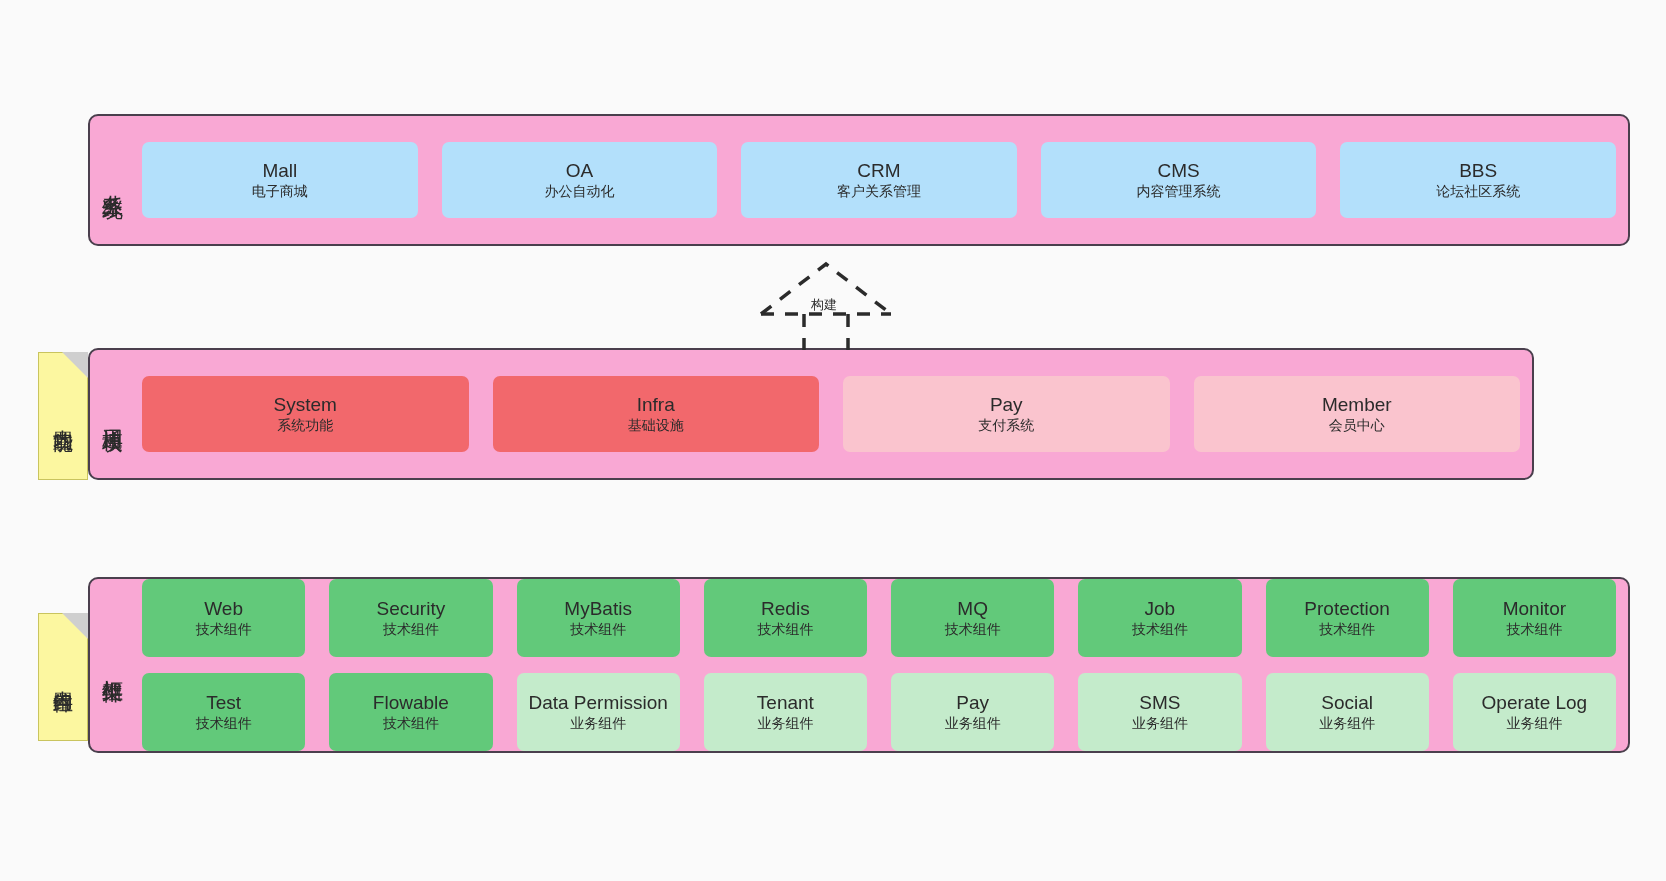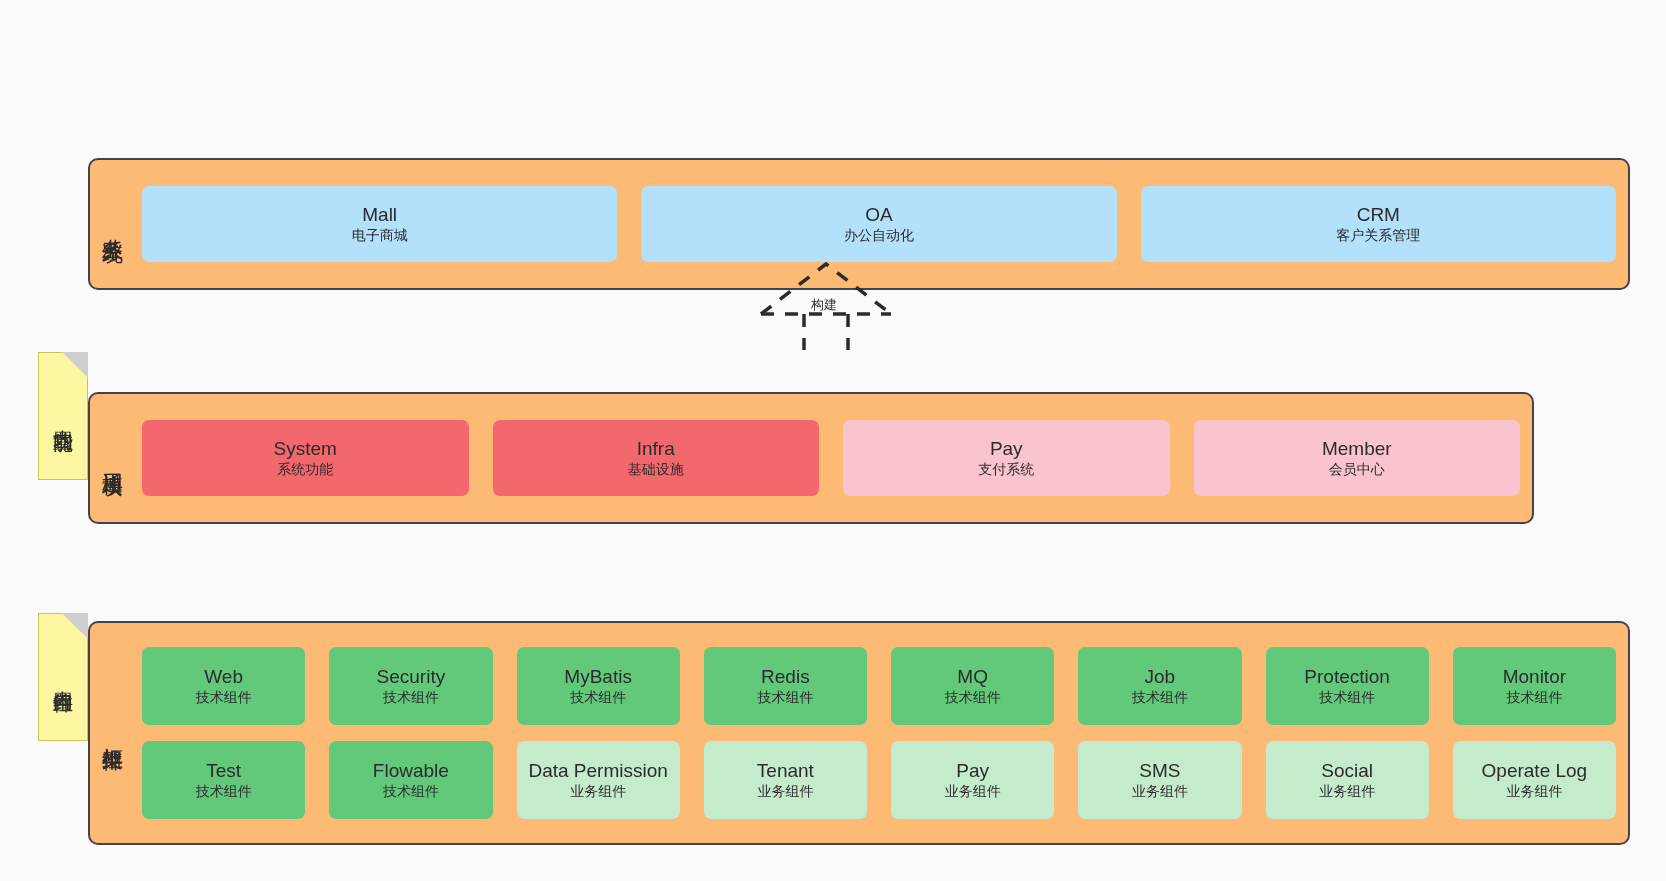--- a/index.html
+++ b/index.html
@@ -19,27 +19,26 @@
 
   .canvas {
     position: absolute;
     inset: 0;
   }
 
   
   .layer {
     position: absolute;
     box-sizing: border-box;
-    background: #fdba74;
+    background: #f9a8d4;
     border: 2px solid #4a3f4d;
     border-radius: 10px;
     display: flex;
     align-items: stretch;
     z-index: 2;
-    margin-top: 44px;
   }
 
   .layer-title {
     flex: 0 0 auto;
     width: 44px;
     display: flex;
     align-items: center;
     justify-content: center;
     font-size: 21px;
     line-height: 1.18;
@@ -158,20 +157,28 @@
           <span class="cn">电子商城</span>
         </div>
         <div class="card blue">
           <span class="en">OA</span>
           <span class="cn">办公自动化</span>
         </div>
         <div class="card blue">
           <span class="en">CRM</span>
           <span class="cn">客户关系管理</span>
         </div>
+        <div class="card blue">
+          <span class="en">CMS</span>
+          <span class="cn">内容管理系统</span>
+        </div>
+        <div class="card blue">
+          <span class="en">BBS</span>
+          <span class="cn">论坛社区系统</span>
+        </div>
       </div>
     </div>
   </div>
 
   <div class="arrow" style="left:756px; top:258px;">
     <svg width="150" height="92" viewBox="0 0 150 92" aria-hidden="true">
 
       <path d="M 5 56 L 70 6 L 135 56" fill="none" stroke="#2b2b2b" stroke-width="3.5" stroke-dasharray="13 11" stroke-linecap="butt"></path>
       <path d="M 5 56 L 135 56" fill="none" stroke="#2b2b2b" stroke-width="3.5" stroke-dasharray="13 11" stroke-linecap="butt"></path>
 
@@ -207,21 +214,21 @@
         </div>
       </div>
     </div>
   </div>
 
 
   <div class="note" style="left:38px; top:613px; width:50px; height:128px;">
     <span>内置组件</span>
   </div>
 
-  <div class="layer layer-frame" style="left:88px; top:577px; width:1542px; height:224px;">
+  <div class="layer layer-frame" style="left:88px; top:577px; width:1542px; height:176px;">
     <div class="layer-title">框架组件</div>
     <div class="layer-body">
 
       <div class="row">
         <div class="card green">
           <span class="en">Web</span>
           <span class="cn">技术组件</span>
         </div>
         <div class="card green">
           <span class="en">Security</span>

